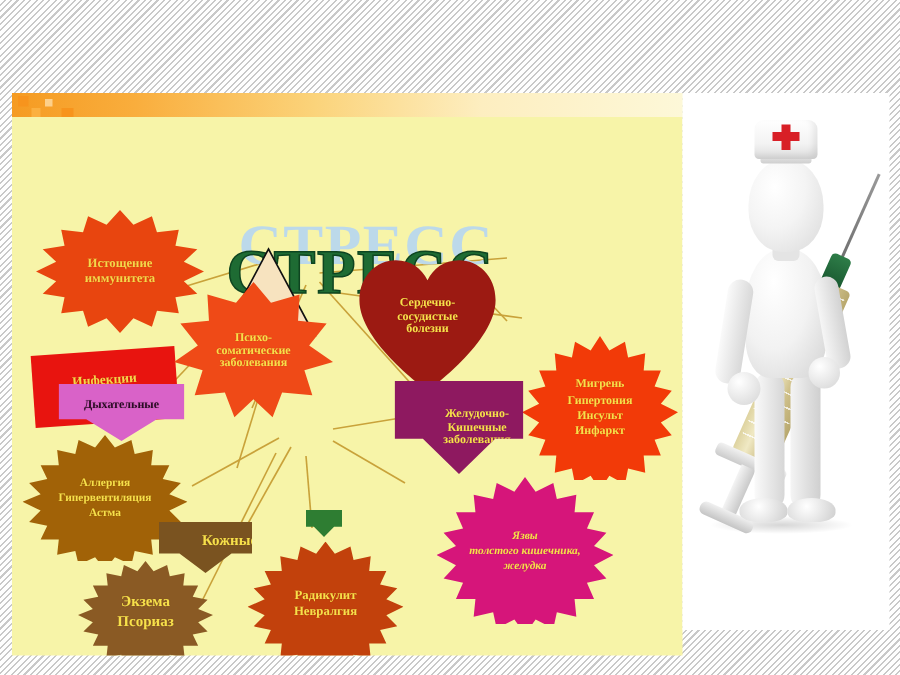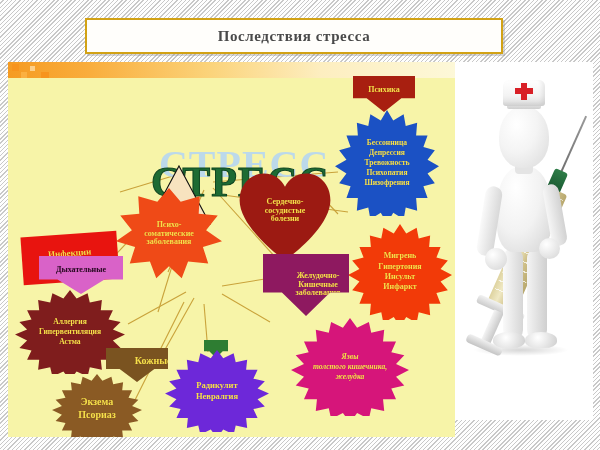--- a/index.html
+++ b/index.html
@@ -158,23 +158,20 @@
   .syr-thumb{position:absolute;left:44px;top:246px;width:38px;height:9px;
              background:linear-gradient(180deg,#f0f0f0,#c4c4c4);border-radius:4px;}
 </style>
 </head>
 <body>
 
 <div id="stage">
 
   <div class="page-bg"></div>
 
-  <div class="title-box">
-    <span class="title-text">Последствия стресса</span>
-  </div>
 
   <div class="slide">
     <div class="slide-topband">
       <span class="sq a"></span>
       <span class="sq b"></span>
       <span class="sq c"></span>
       <span class="sq d"></span>
     </div>
 
     <svg class="lines" viewBox="0 0 447 375">
@@ -194,50 +191,44 @@
         <line x1="176" y1="240" x2="126" y2="340"></line>
         <line x1="300" y1="120" x2="330" y2="152"></line>
       </g>
     </svg>
 
     <div class="wordart">
       <span class="wa-ghost">СТРЕСС</span>
       <span class="wa-main">СТРЕСС</span>
     </div>
 
+    <div class="node star12" style="left:16px;top:78px;width:112px;height:82px;background:#e8450f;">
+      <span class="lbl" style="font-size:8.5px;color:#f4d84a;white-space:pre-line;">Истощение
+иммунитета</span>
+    </div>
 
     <div class="node" style="left:14px;top:172px;width:96px;height:48px;background:#e8140f;transform:rotate(-4deg);">
       <span class="lbl" style="font-size:9px;color:#f4d84a;white-space:pre-line;">Инфекции
 Онкология</span>
     </div>
 
     <div class="node tri" style="left:140px;top:104px;width:62px;height:58px;background:#f7e3bf;">
       <span class="lbl" style="font-size:9px;color:#111;margin-top:24px;">ОАС</span>
     </div>
     <svg class="lines" viewBox="0 0 447 375">
       <polygon points="171,104 202,162 140,162" fill="none" stroke="#111" stroke-width="1.1"></polygon>
     </svg>
 
     <div class="node star8" style="left:108px;top:126px;width:106px;height:92px;background:#ef4a17;">
       <span class="lbl" style="font-size:8px;color:#f7e04a;white-space:pre-line;">Психо-
 соматические
 заболевания</span>
     </div>
 
-    <div class="node arrowdown" style="left:345px;top:14px;width:62px;height:36px;background:#a81f10;">
-      <span class="lbl" style="font-size:8px;color:#f7e04a;margin-bottom:8px;">Психика</span>
-    </div>
-
-    <div class="node star16" style="left:327px;top:48px;width:104px;height:106px;background:#1b51c4;">
-      <span class="lbl" style="font-size:7.6px;color:#f7e04a;white-space:pre-line;line-height:1.3;">Бессонница
-Депрессия
-Тревожность
-Психопатия
-Шизофрения</span>
-    </div>
+
 
     <div class="node" style="left:230px;top:110px;width:94px;height:90px;justify-content:flex-end;">
       <svg viewBox="0 0 120 115" style="position:absolute;left:0;top:0;width:100%;height:100%;">
         <path d="M60,113 C60,113 2,72 2,36 C2,15 17,2 33,2 C46,2 55,9 60,19 C65,9 74,2 87,2 C103,2 118,15 118,36 C118,72 60,113 60,113 Z" fill="#9c1a12"></path>
       </svg>
       <span class="lbl" style="position:relative;font-size:8px;color:#f7e04a;white-space:pre-line;margin-top:-12px;">Сердечно-
 сосудистые
 болезни</span>
     </div>
 
@@ -257,38 +248,38 @@
     <div class="node star16" style="left:283px;top:256px;width:118px;height:98px;background:#d6157a;">
       <span class="lbl" style="font-size:7.6px;color:#f7e04a;white-space:pre-line;line-height:1.35;font-style:italic;">Язвы
 толстого кишечника,
 желудка</span>
     </div>
 
     <div class="node arrowdown" style="left:31px;top:194px;width:84px;height:38px;background:#d962c8;">
       <span class="lbl" style="font-size:8px;color:#2a0b24;margin-bottom:9px;">Дыхательные</span>
     </div>
 
-    <div class="node star16" style="left:7px;top:228px;width:110px;height:84px;background:#7f1d1d;justify-content:flex-end;">
+    <div class="node star16" style="left:7px;top:228px;width:110px;height:84px;background:#a16207;justify-content:flex-end;">
       <span class="lbl" style="font-size:7.6px;color:#f7e04a;white-space:pre-line;line-height:1.35;">Аллергия
 Гипервентиляция
 Астма</span>
     </div>
 
     <div class="node arrowdown" style="left:98px;top:286px;width:62px;height:34px;background:#7a5320;">
       <span class="lbl" style="font-size:10px;color:#f7e04a;margin-bottom:8px;margin-left:32px;">Кожные</span>
     </div>
 
     <div class="node star16" style="left:44px;top:312px;width:90px;height:68px;background:#8a5a24;">
       <span class="lbl" style="font-size:10px;color:#f7e04a;white-space:pre-line;line-height:1.35;">Экзема
 Псориаз</span>
     </div>
 
     <div class="node arrowdown" style="left:196px;top:278px;width:24px;height:18px;background:#2e7d32;"></div>
 
-    <div class="node star16" style="left:157px;top:288px;width:104px;height:82px;background:#6d28d9;">
+    <div class="node star16" style="left:157px;top:299px;width:104px;height:82px;background:#c2410c;">
       <span class="lbl" style="font-size:8.5px;color:#f7e04a;white-space:pre-line;line-height:1.35;">Радикулит
 Невралгия</span>
     </div>
 
   </div>
 
   <div class="photo">
     <div class="fig shadow"></div>
 
     <div class="syr-wrap">

